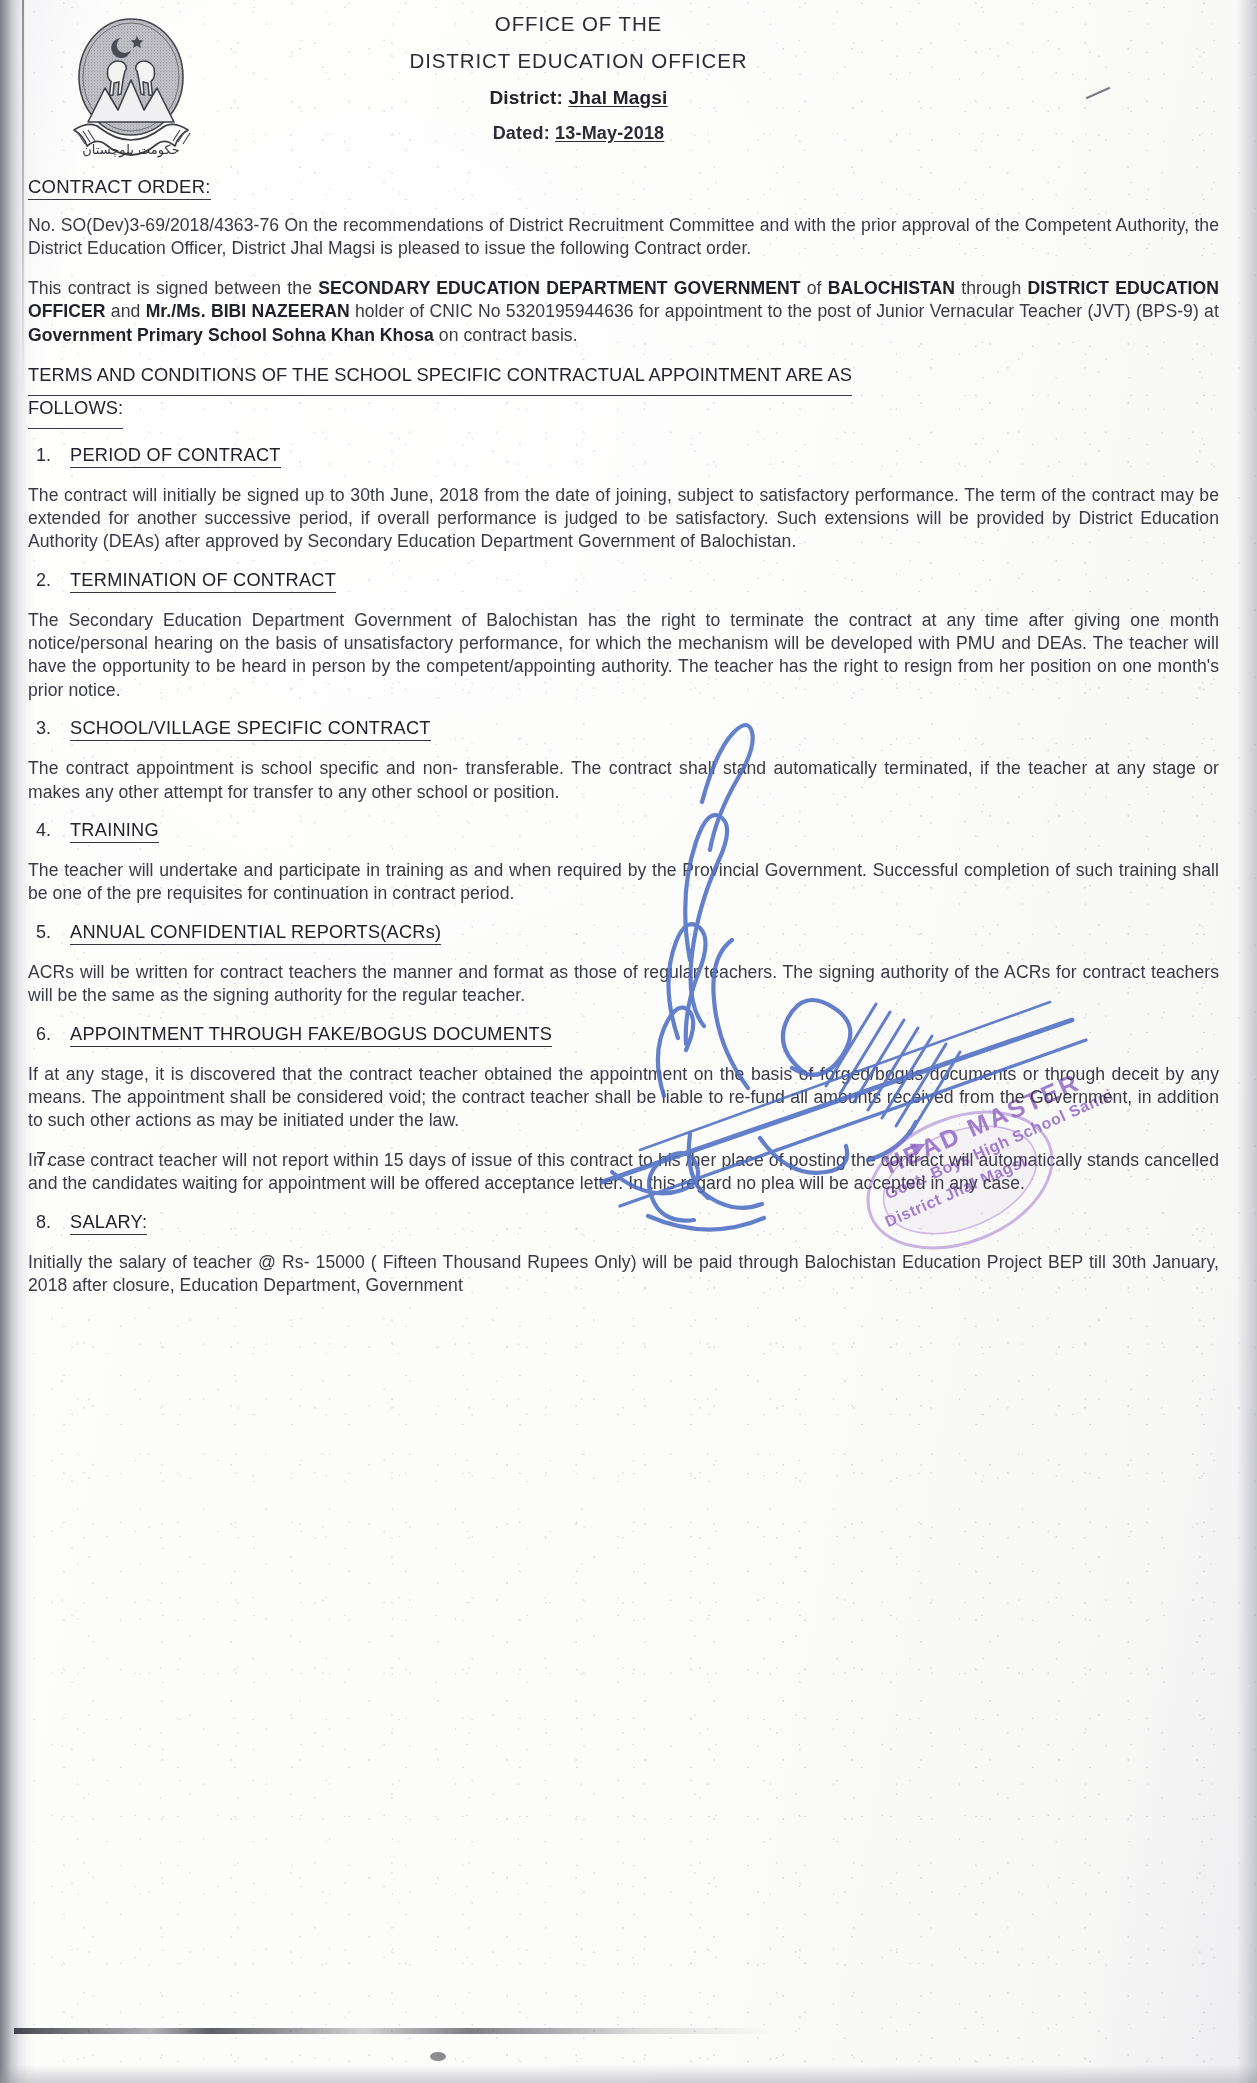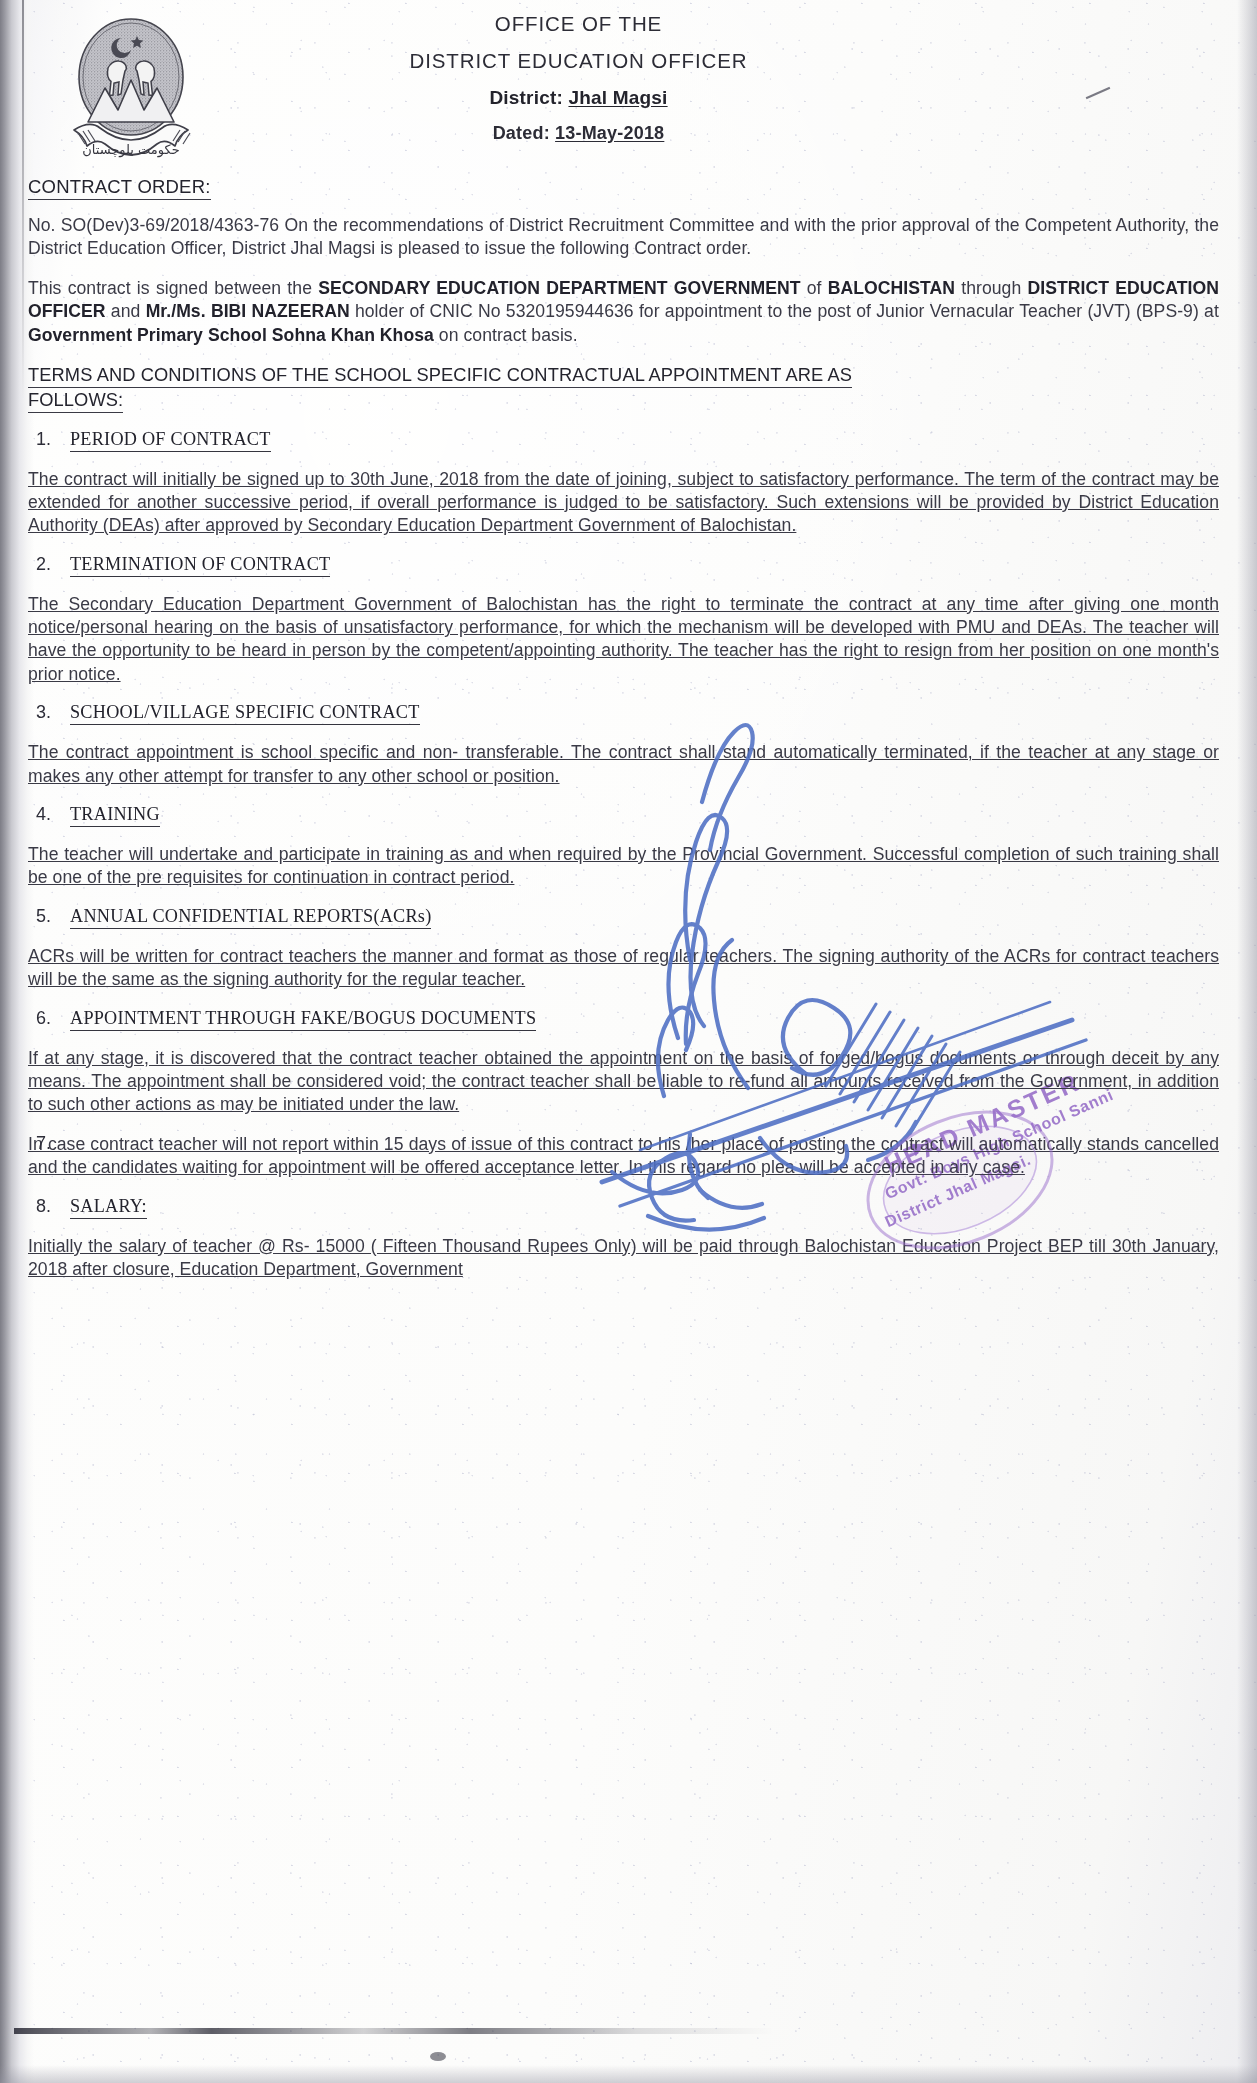--- a/index.html
+++ b/index.html
@@ -166,21 +166,21 @@
   .banner-title {
     font-size: 18.3px;
     line-height: 1.3;
     color: #24242e;
     margin: 2px 0 16px 0;
     letter-spacing: 0.1px;
   }
   .banner-title span.l {
     display: inline-block;
     border-bottom: 1.6px solid #3a3a45;
-    padding-bottom: 0px;
+    padding-bottom: 8px;
   }
 
   
   .clause {
     margin: 0 0 16px 0;
     padding-left: 42px;
     position: relative;
   }
   .clause .num {
     position: absolute;
@@ -189,24 +189,23 @@
     font-size: 18px;
     color: #2d2d38;
   }
   .clause .name {
     font-size: 18.2px;
     letter-spacing: 0.25px;
     color: #22222c;
     border-bottom: 1.7px solid #35353f;
     padding-bottom: 1px;
     display: inline-block;
-    font-family: Liberation Serif, serif;
-  }
-
-  .body-after-clause { margin-top: 20px; text-decoration: underline; }
+  }
+
+  .body-after-clause { margin-top: 20px; }
 
   
   #ink-layer {
     position: absolute;
     left: 0; top: 0;
     width: 1257px; height: 2083px;
     pointer-events: none;
     z-index: 5;
   }
   .stamp-text {

